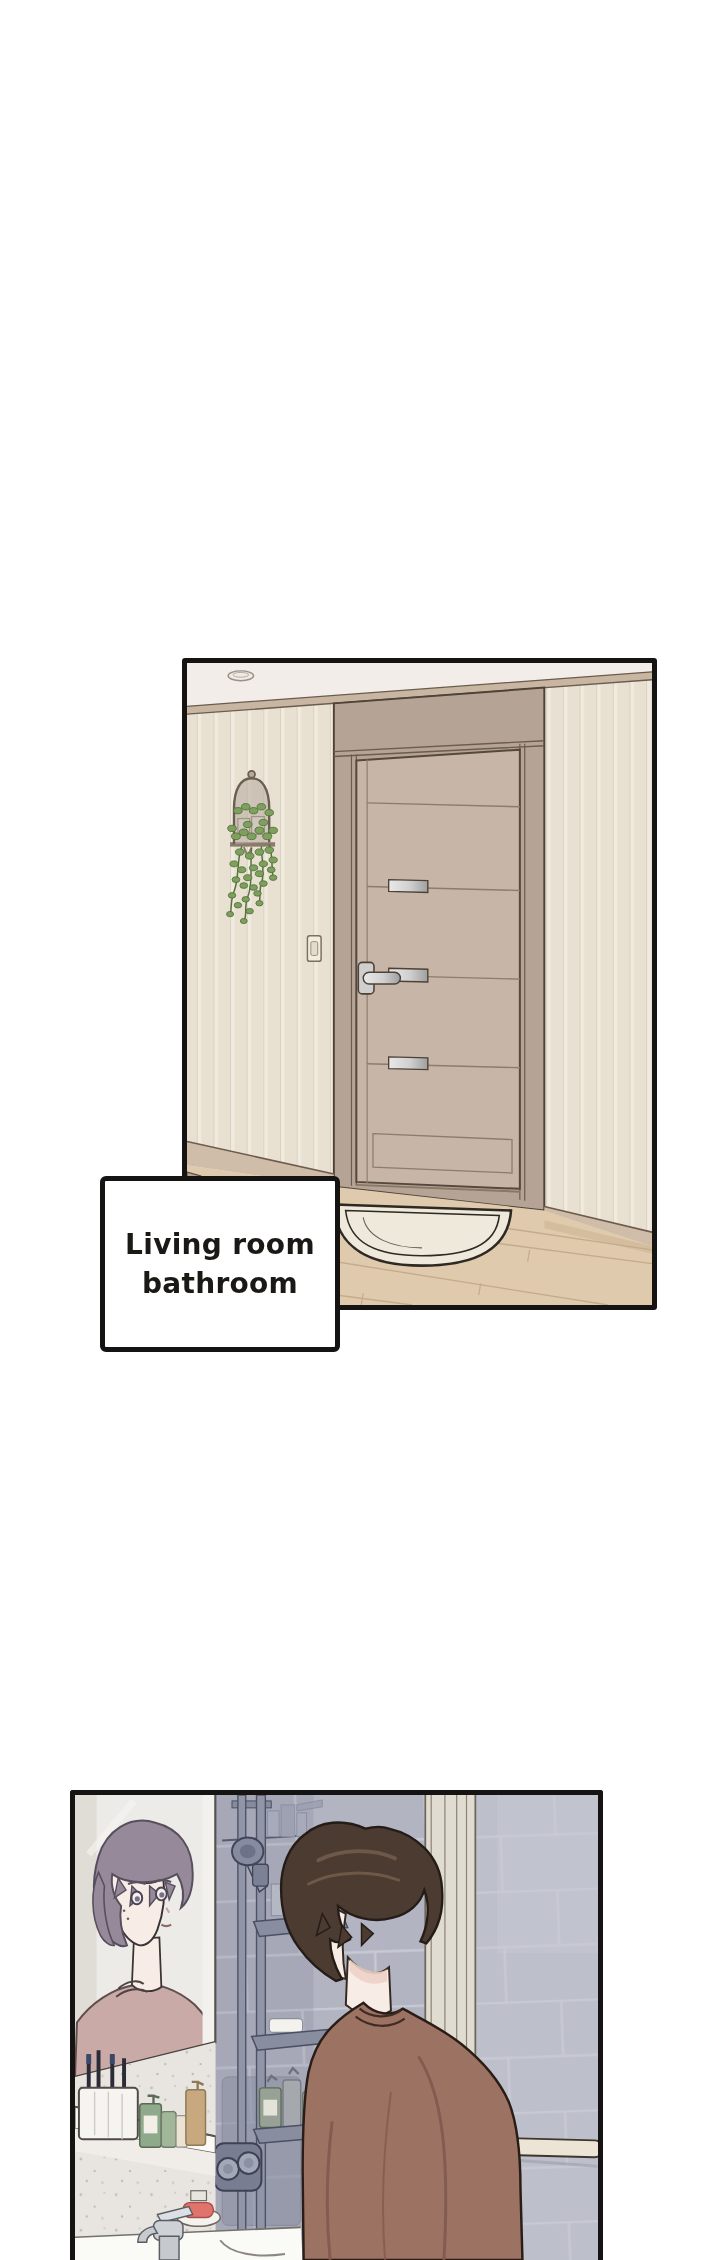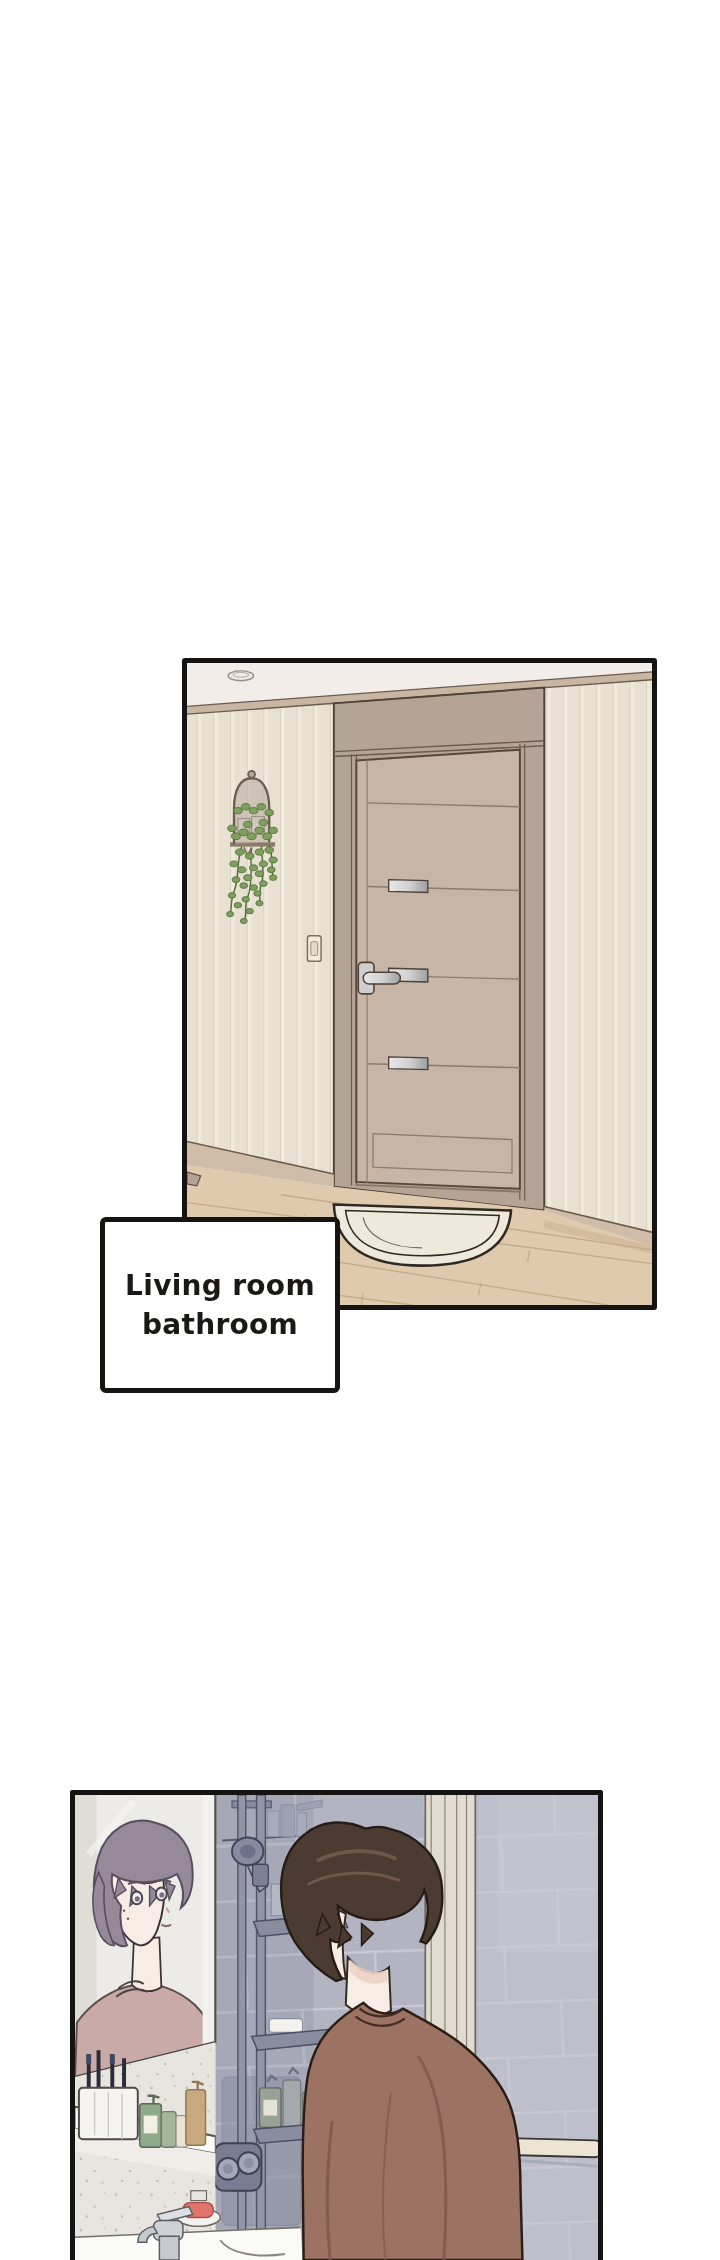--- a/index.html
+++ b/index.html
@@ -2,21 +2,21 @@
 <html style="--paper: #ffffff; --ink: #161412; --ceiling: #f2ede8; --trim: #c8b6a3; --trim-line: #6b5c4e; --wall: #e8e1d2; --wall-stripe: #f1ebdf; --wall-stripe-line: #d9d1c0; --door-frame: #b5a496; --door-frame-line: #4f4337; --door: #c7b6a7; --door-line: #8d7c6c; --metal-hi: #e9e9e9; --metal-lo: #9f9f9f; --baseboard: #cfbda9; --baseboard-line: #6d5c4c; --floor: #dfcaad; --floor-line: #c4ab8a; --floor-shadow: #d4bd9e; --mat: #efe9dc; --mat-line: #2e2922; --leaf: #7da05d; --leaf-line: #55713c; --planter: #b5a99c; --planter-line: #6b5d4f; --tile: #b2b4c2; --tile-light: #bdbfca; --grout: #c8c9d4; --strip: #e1dcd1; --strip-line: #8b8073; --fixture: #868ba0; --fixture-dark: #4c4e60; --fixture-mid: #9ca0b1; --valve: #787d92; --mirror: #edebe7; --mirror-frame: #f3f1ee; --mirror-line: #4a453f; --terrazzo: #e8e5e0; --ledge: #fbfaf8; --skin: #f8ece6; --hair-purple: #95899a; --hair-purple-line: #574e5e; --shirt-mauve: #c9aaa6; --shirt-mauve-line: #5e4f4c; --hair-brown: #4c3b31; --hair-brown-line: #241c17; --hair-brown-hi: #6e5848; --shirt-brown: #9c7263; --shirt-brown-line: #2a1d16; --shirt-brown-shade: #7e584c; --green-bottle: #8fa98b; --tan-bottle: #c8a87e; --cream-bottle: #eae3d3; --soap: #e0746c; --chrome: #c6c9cd; --chrome-line: #5a5d63;"><head>
 <meta charset="utf-8">
 <style>
   html,body{margin:0;padding:0;background:#ffffff;}
   .page{position:relative;width:720px;height:2260px;background:var(--paper,#fff);overflow:hidden;
         font-family:"DejaVu Sans",sans-serif;}
   .panel{position:absolute;box-sizing:border-box;border:5px solid var(--ink);background:#fff;overflow:hidden;}
   .panel svg{display:block;width:100%;height:100%;}
   .panel-top{left:182px;top:658px;width:475px;height:652px;border-radius:3px;}
   .panel-bottom{left:70px;top:1790px;width:533px;height:470px;border-bottom:none;border-radius:3px 3px 0 0;}
-  .caption{position:absolute;left:100px;top:1217px;width:240px;height:176px;box-sizing:border-box;
+  .caption{position:absolute;left:100px;top:1176px;width:240px;height:176px;box-sizing:border-box;
            background:#ffffff;border:5px solid var(--ink);border-radius:6px;z-index:5;
            display:flex;flex-direction:column;align-items:center;justify-content:center;gap:3px;
            color:#1b1916;font-size:28px;line-height:36px;font-weight:600;letter-spacing:.3px;text-align:center;}
 </style>
 </head>
 <body>
 
 <div class="page">
 
   <section class="panel panel-top">

